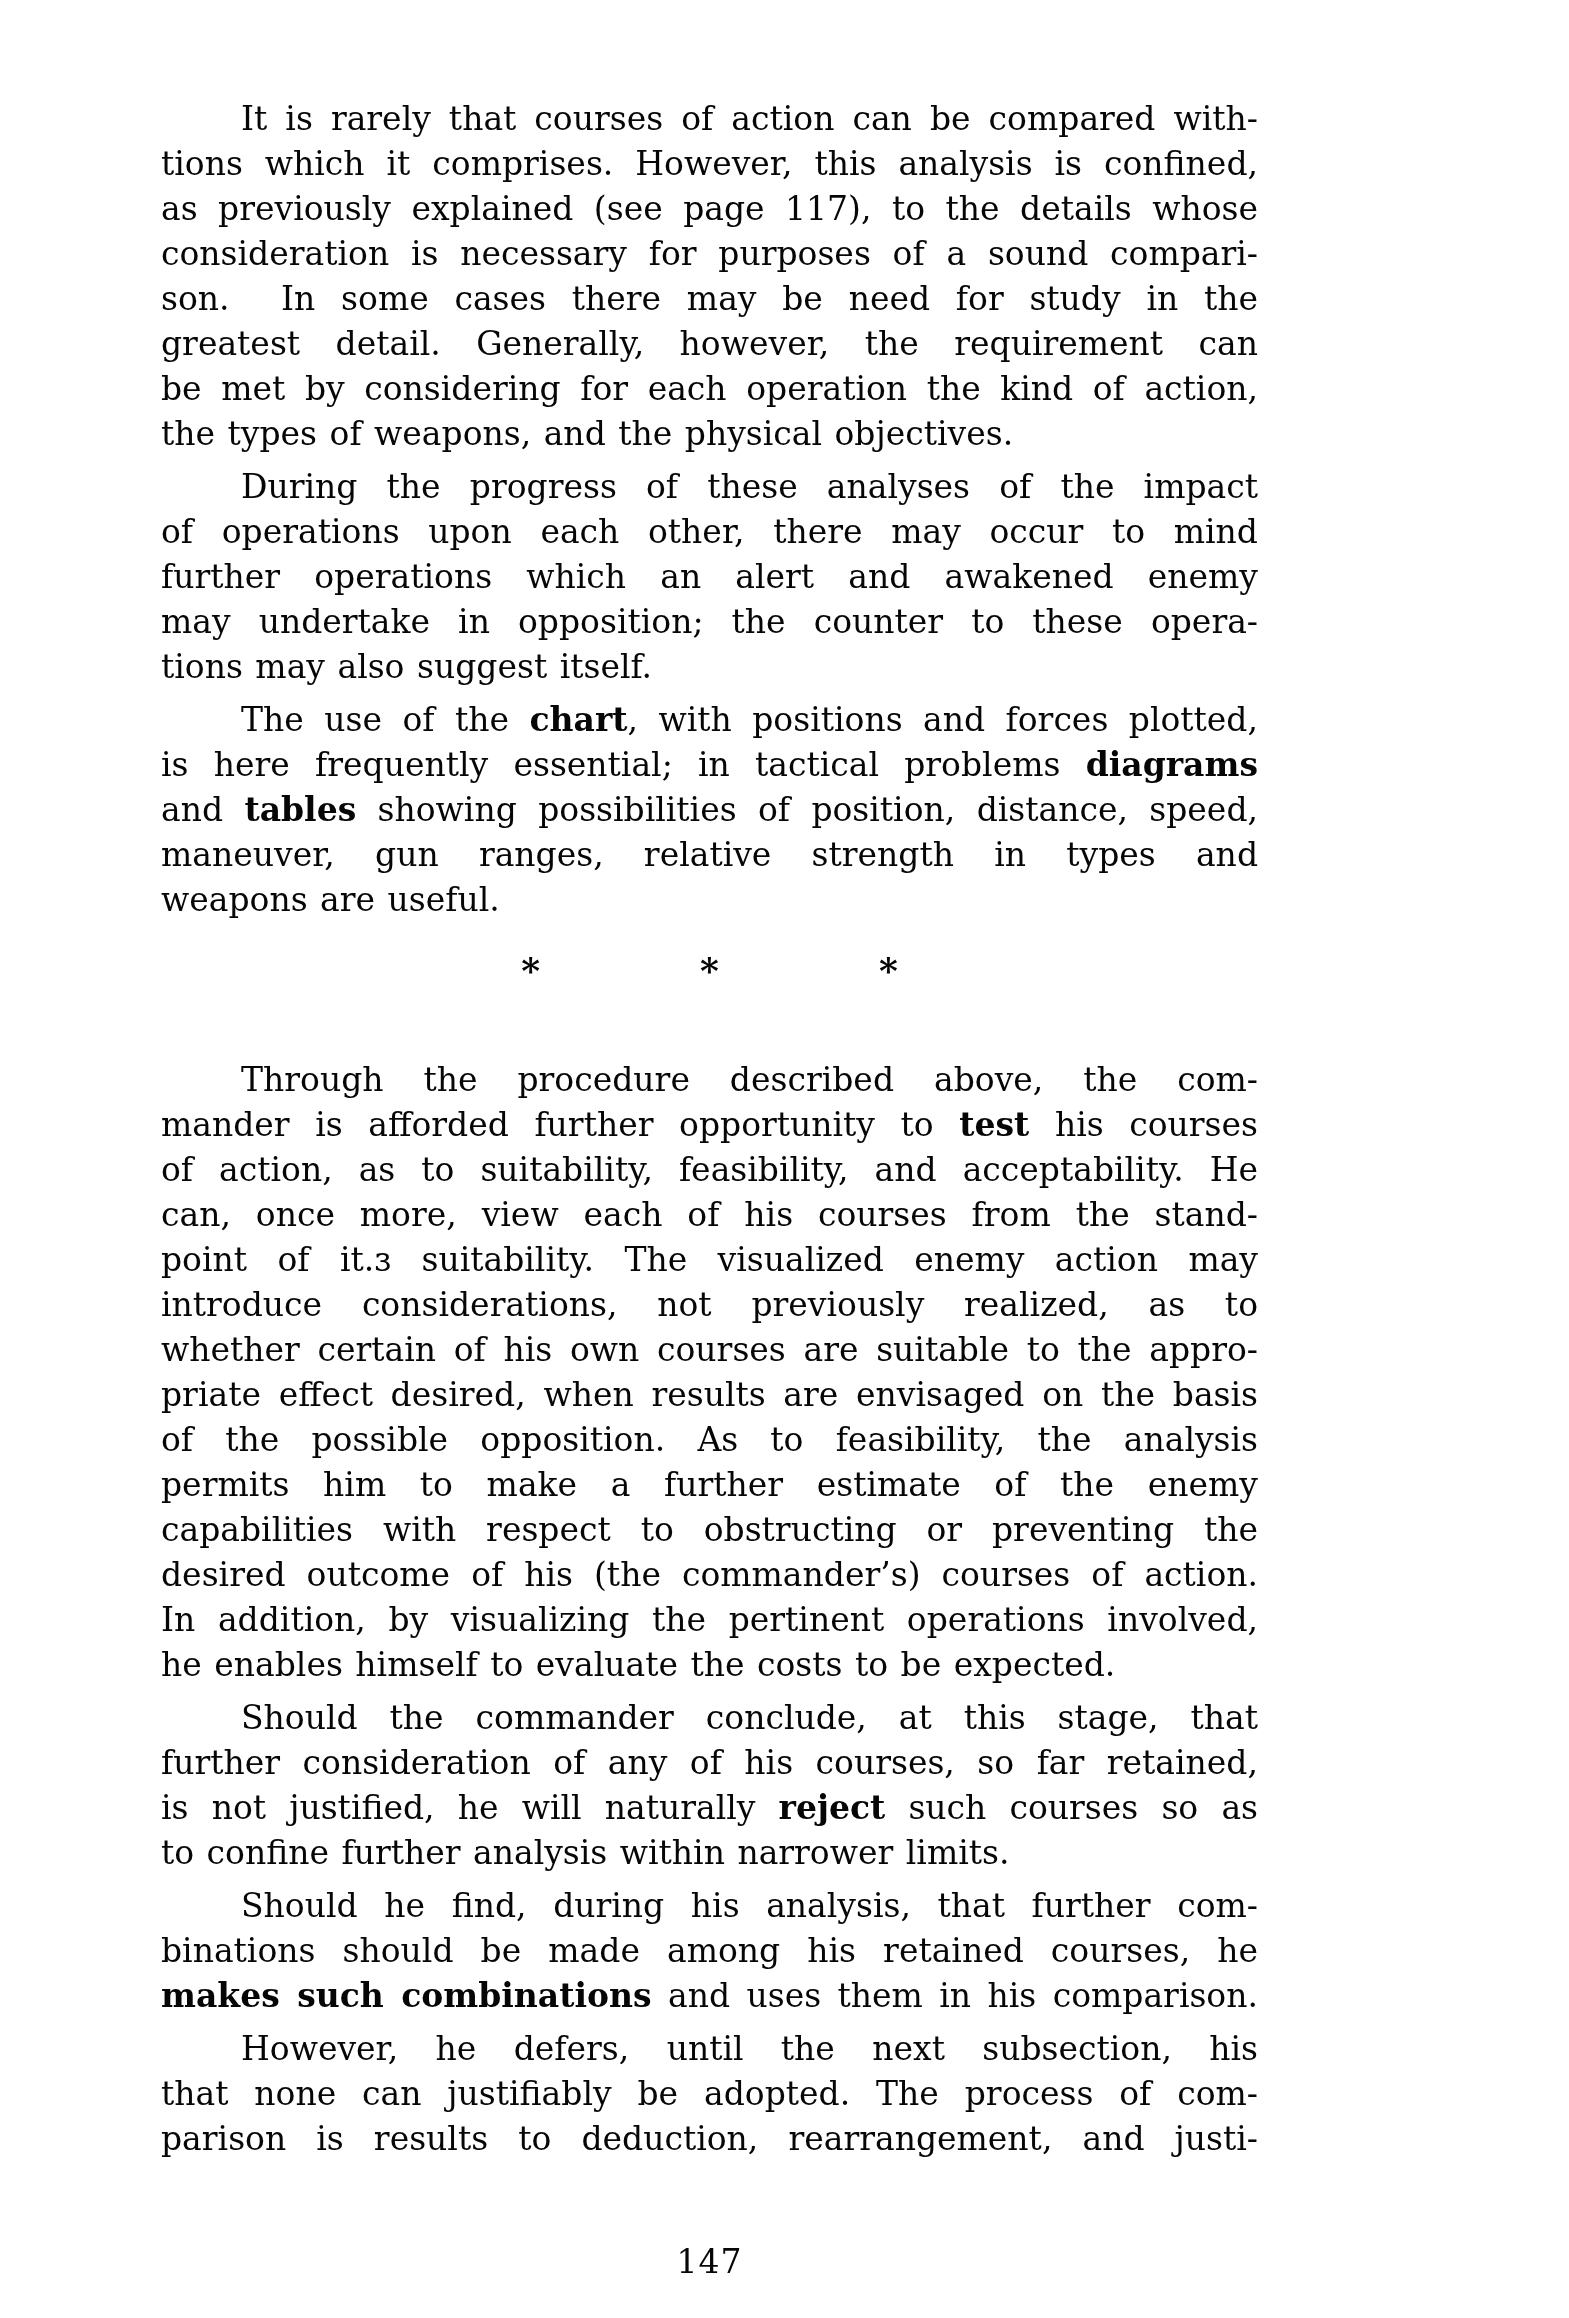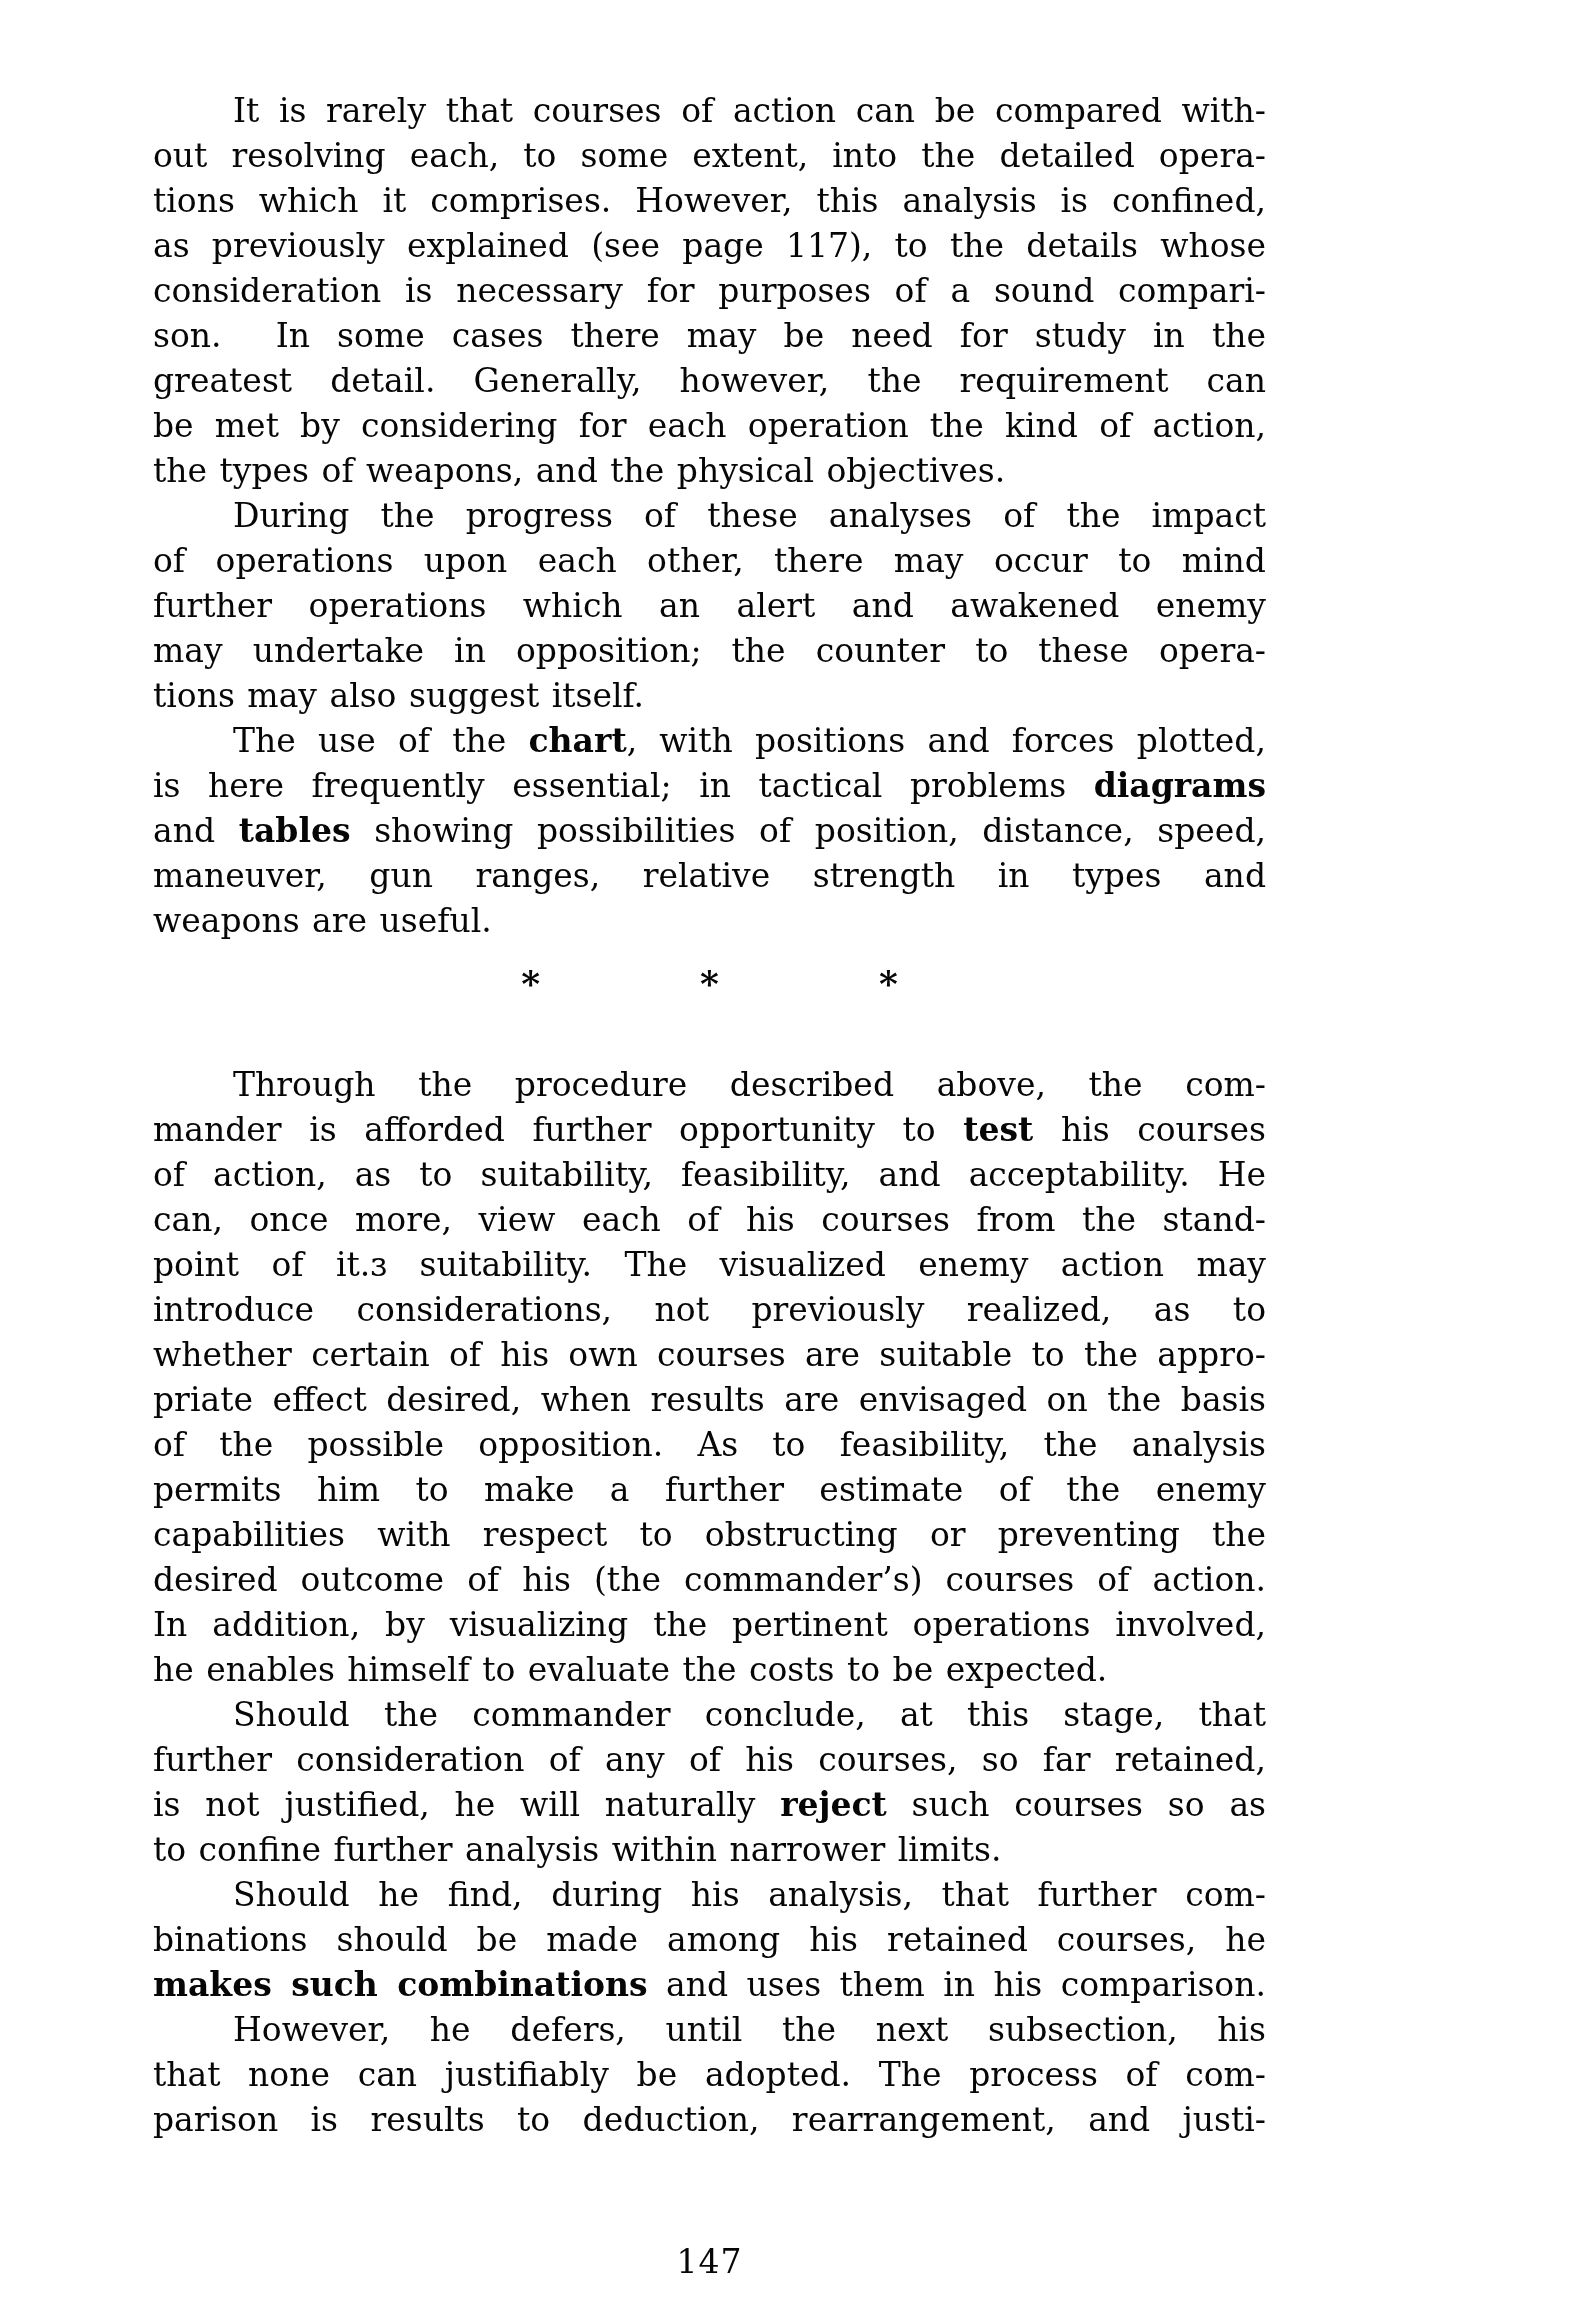--- a/index.html
+++ b/index.html
@@ -15,21 +15,21 @@
     color: #060606;
     font-family: "DejaVu Serif", "Liberation Serif", serif;
     overflow: hidden;
   }
   .text-column {
     position: absolute;
     left: 153px;
     top: 88px;
     width: 1113px;
   }
-  .paragraph { margin: 0; padding: 0; }
+  .paragraph { margin: 8px; padding: 0; }
   .line {
     font-size: 33px;
     line-height: 45px;
     height: 45px;
     white-space: normal;
     word-spacing: 2px;
     overflow: hidden;
   }
   .line.justify { text-align: justify; }
   .line.justify::after {
@@ -62,21 +62,20 @@
     letter-spacing: 1px;
   }
 </style>
 </head>
 <body>
 
 <div class="page">
   <div class="text-column">
       <div class="paragraph">
         <div class="line justify indent">It is rarely that courses of action can be compared with-</div>
-        <div class="line justify">out resolving each, to some extent, into the detailed opera-</div>
         <div class="line justify">tions which it comprises. However, this analysis is confined,</div>
         <div class="line justify">as previously explained (see page 117), to the details whose</div>
         <div class="line justify">consideration is necessary for purposes of a sound compari-</div>
         <div class="line justify">son.&nbsp; In some cases there may be need for study in the</div>
         <div class="line justify">greatest detail. Generally, however, the requirement can</div>
         <div class="line justify">be met by considering for each operation the kind of action,</div>
         <div class="line">the types of weapons, and the physical objectives.</div>
       </div>
       <div class="paragraph">
         <div class="line justify indent">During the progress of these analyses of the impact</div>

